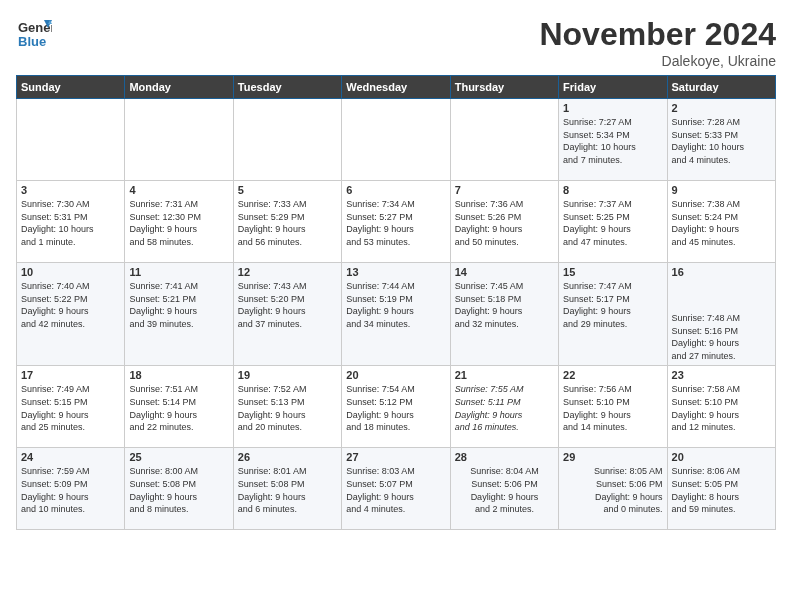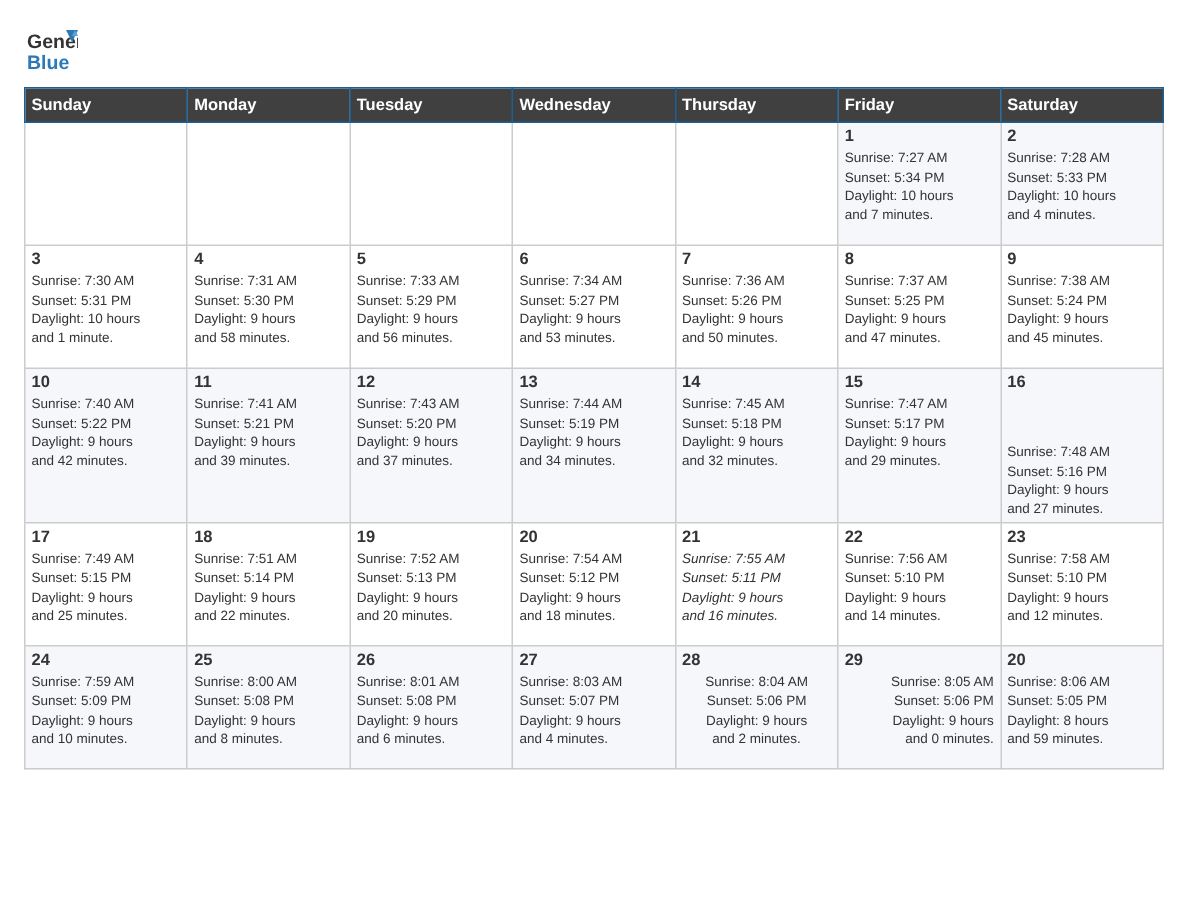--- a/index.html
+++ b/index.html
@@ -88,20 +88,24 @@
 
 <div class="page">
   <div class="header-row">
     <div class="logo">
       <svg class="logo-icon" viewBox="0 0 36 36">
         <text x="2" y="16" font-size="13" font-weight="bold" fill="#333" font-family="Arial">General</text>
         <text x="2" y="30" font-size="13" font-weight="bold" fill="#2b7ab7" font-family="Arial">Blue</text>
         <polygon points="28,4 36,4 32,12" fill="#2b7ab7"></polygon>
         <polygon points="32,8 36,8 34,4" fill="#5ba3d4"></polygon>
       </svg>
+    </div>
+    <div class="title-block">
+      <div class="month-title">November 2024</div>
+      <div class="subtitle">Dalekoye, Ukraine</div>
     </div>
   </div>
 
   <table>
     <thead>
       <tr>
         <th>Sunday</th>
         <th>Monday</th>
         <th>Tuesday</th>
         <th>Wednesday</th>
@@ -136,21 +140,21 @@
           <td>
             <span class="day-number">3</span>
             <div class="day-info" style="white-space: pre-line;">Sunrise: 7:30 AM
 Sunset: 5:31 PM
 Daylight: 10 hours
 and 1 minute.</div>
           </td>
           <td>
             <span class="day-number">4</span>
             <div class="day-info" style="white-space: pre-line;">Sunrise: 7:31 AM
-Sunset: 5:30 PM
+Sunset: 12:30 PM
 Daylight: 9 hours
 and 58 minutes.</div>
           </td>
           <td>
             <span class="day-number">5</span>
             <div class="day-info" style="white-space: pre-line;">Sunrise: 7:33 AM
 Sunset: 5:29 PM
 Daylight: 9 hours
 and 56 minutes.</div>
           </td>

